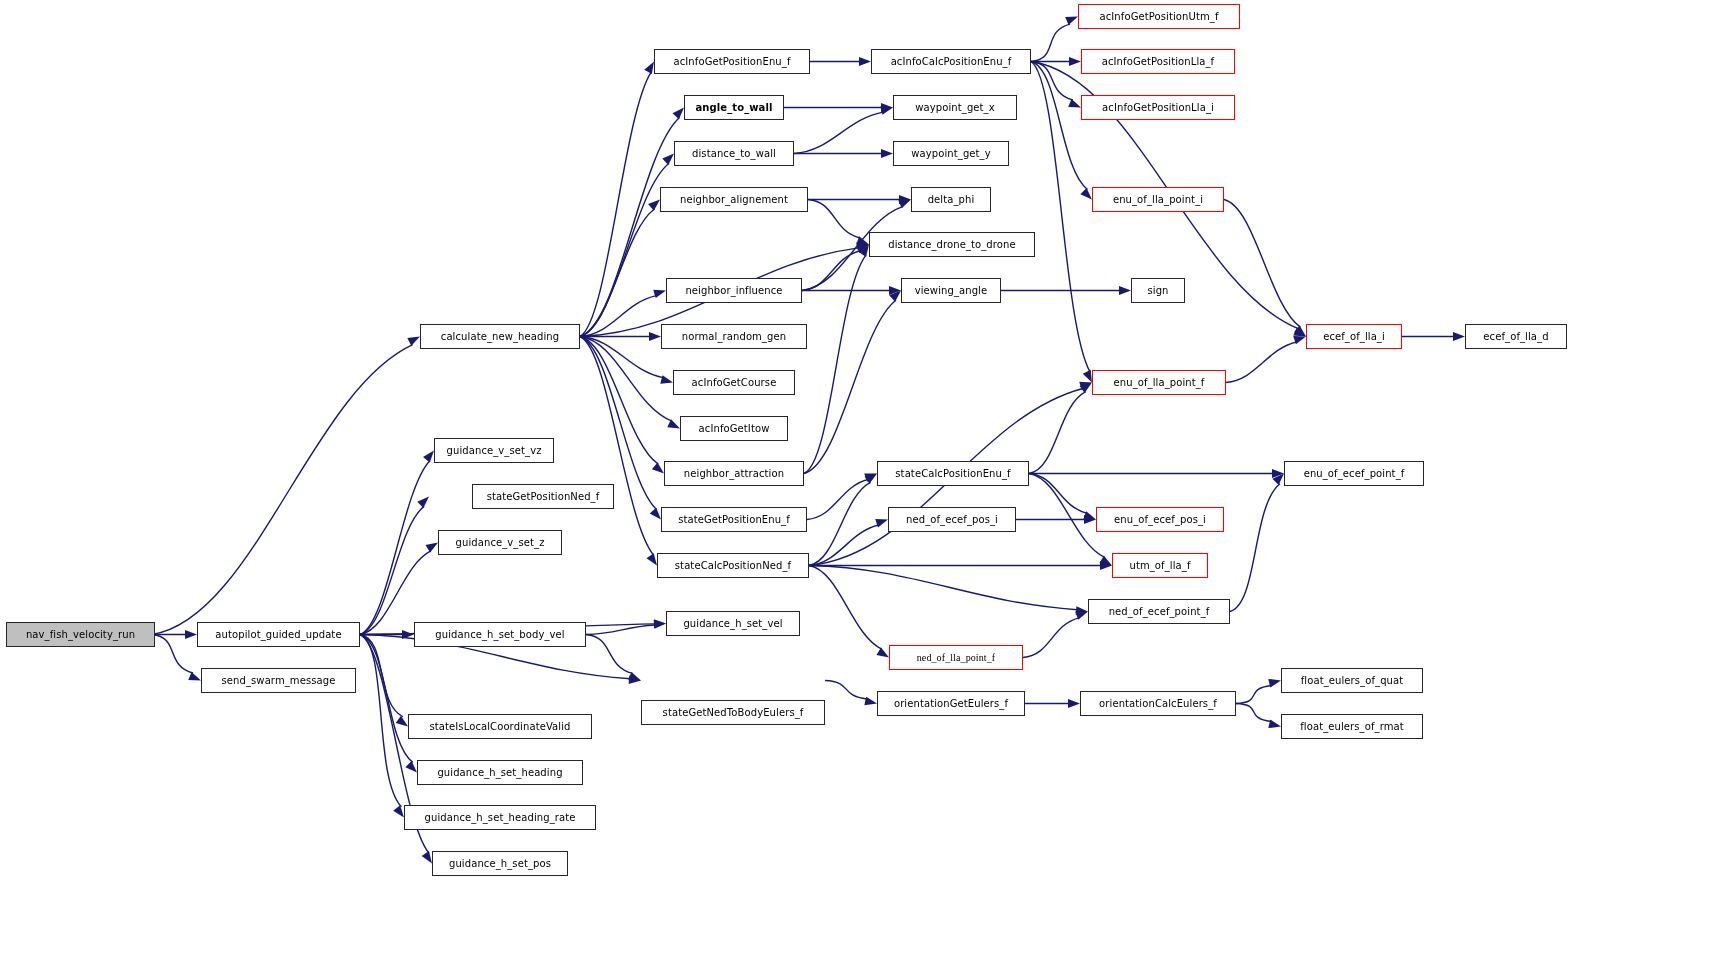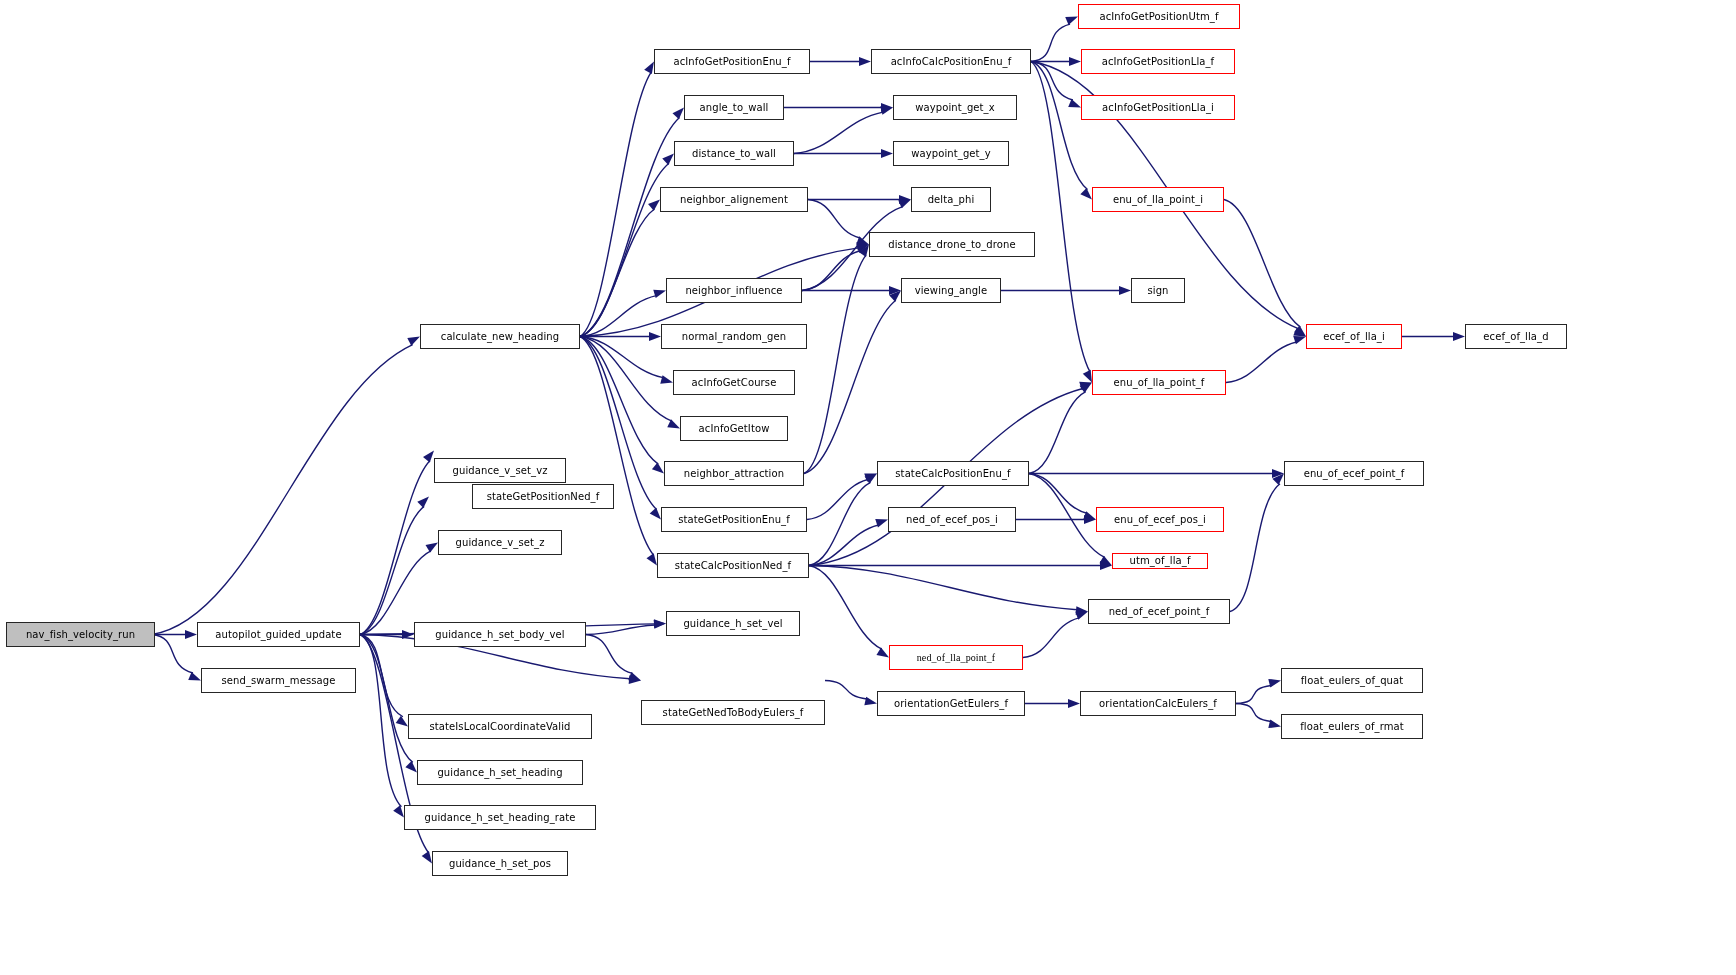--- a/index.html
+++ b/index.html
@@ -201,21 +201,21 @@
       </div>
       <div class="node" style="left: 197px; top: 622px; width: 163px; height: 25px;">
         <span class="lbl">autopilot_guided_update</span>
       </div>
       <div class="node" style="left: 201px; top: 668px; width: 155px; height: 25px;">
         <span class="lbl">send_swarm_message</span>
       </div>
       <div class="node" style="left: 420px; top: 324px; width: 160px; height: 25px;">
         <span class="lbl">calculate_new_heading</span>
       </div>
-      <div class="node" style="left: 434px; top: 438px; width: 132px; height: 25px; margin-top: 20px;">
+      <div class="node" style="left: 434px; top: 438px; width: 120px; height: 25px;">
         <span class="lbl">guidance_v_set_vz</span>
       </div>
       <div class="node" style="left: 429px; top: 484px; width: 142px; height: 25px; margin-left: 43px;">
         <span class="lbl">stateGetPositionNed_f</span>
       </div>
       <div class="node" style="left: 438px; top: 530px; width: 124px; height: 25px;">
         <span class="lbl">guidance_v_set_z</span>
       </div>
       <div class="node" style="left: 414px; top: 622px; width: 172px; height: 25px;">
         <span class="lbl">guidance_h_set_body_vel</span>
@@ -228,21 +228,21 @@
       </div>
       <div class="node" style="left: 404px; top: 805px; width: 192px; height: 25px;">
         <span class="lbl">guidance_h_set_heading_rate</span>
       </div>
       <div class="node" style="left: 432px; top: 851px; width: 136px; height: 25px;">
         <span class="lbl">guidance_h_set_pos</span>
       </div>
       <div class="node" style="left: 654px; top: 49px; width: 156px; height: 25px;">
         <span class="lbl">acInfoGetPositionEnu_f</span>
       </div>
-      <div class="node" style="left: 684px; top: 95px; width: 100px; height: 25px;">
+      <div class="node" style="left: 684px; top: 95px; width: 100px; height: 25px; font-weight: bold;">
         <span class="lbl">angle_to_wall</span>
       </div>
       <div class="node" style="left: 674px; top: 141px; width: 120px; height: 25px;">
         <span class="lbl">distance_to_wall</span>
       </div>
       <div class="node" style="left: 660px; top: 187px; width: 148px; height: 25px;">
         <span class="lbl">neighbor_alignement</span>
       </div>
       <div class="node" style="left: 666px; top: 278px; width: 136px; height: 25px;">
         <span class="lbl">neighbor_influence</span>
@@ -321,21 +321,21 @@
       </div>
       <div class="node red" style="left: 1092px; top: 370px; width: 134px; height: 25px;">
         <span class="lbl">enu_of_lla_point_f</span>
       </div>
       <div class="node" style="left: 1284px; top: 461px; width: 140px; height: 25px;">
         <span class="lbl">enu_of_ecef_point_f</span>
       </div>
       <div class="node red" style="left: 1096px; top: 507px; width: 128px; height: 25px;">
         <span class="lbl">enu_of_ecef_pos_i</span>
       </div>
-      <div class="node red" style="left: 1112px; top: 553px; width: 96px; height: 16px;">
+      <div class="node red" style="left: 1112px; top: 553px; width: 96px; height: 25px;">
         <span class="lbl">utm_of_lla_f</span>
       </div>
       <div class="node" style="left: 1088px; top: 599px; width: 142px; height: 25px;">
         <span class="lbl">ned_of_ecef_point_f</span>
       </div>
       <div class="node red" style="left: 889px; top: 645px; width: 134px; height: 25px; font-family: Liberation Serif, serif;">
         <span class="lbl">ned_of_lla_point_f</span>
       </div>
       <div class="node" style="left: 1080px; top: 691px; width: 156px; height: 25px;">
         <span class="lbl">orientationCalcEulers_f</span>

